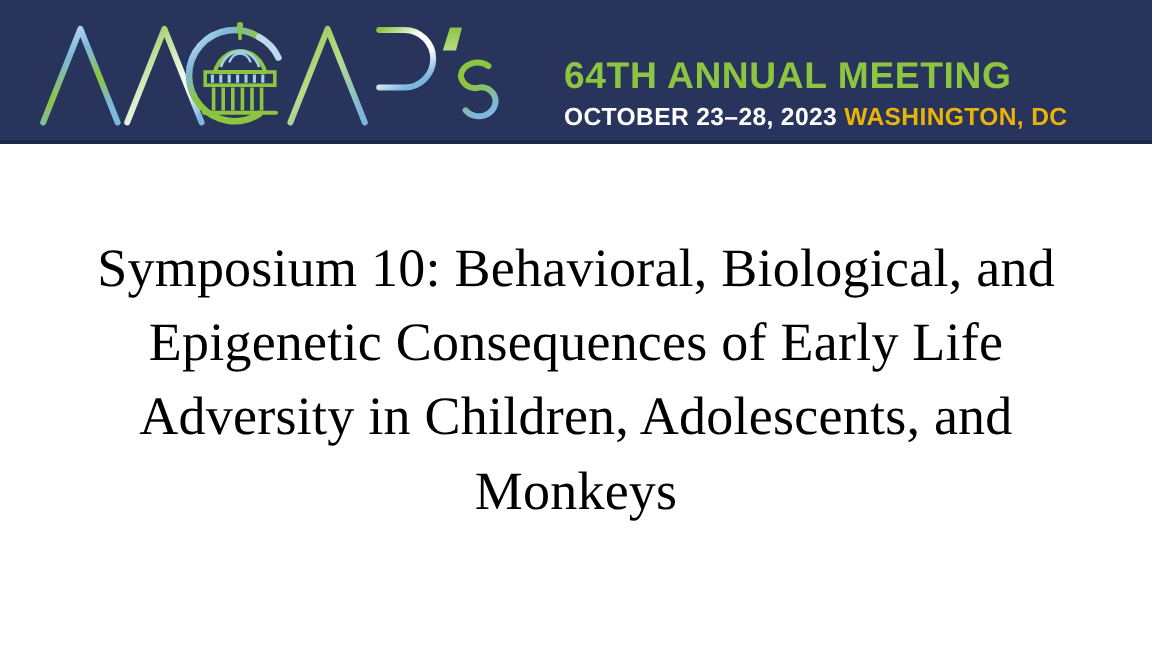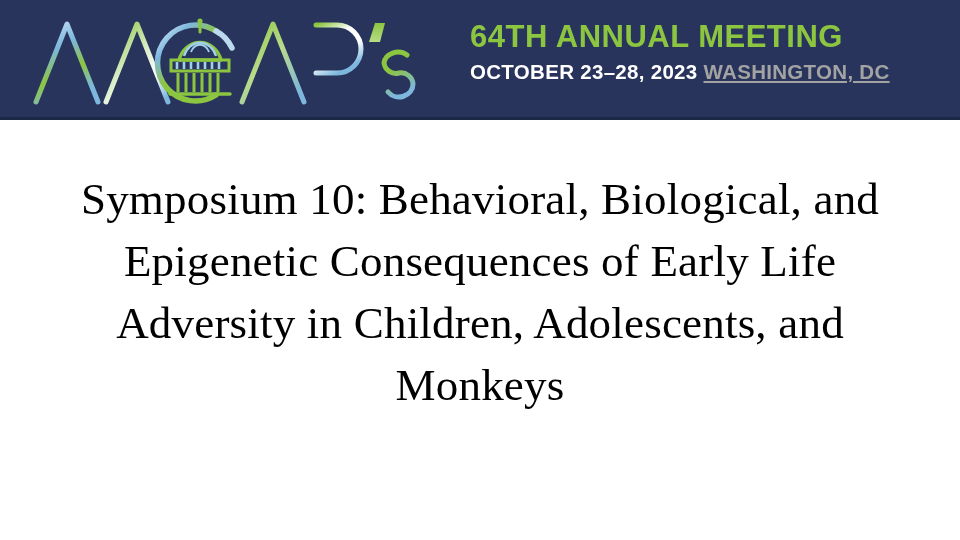--- a/index.html
+++ b/index.html
@@ -60,49 +60,49 @@
     width: 470px;
     font-family: "Liberation Sans", sans-serif;
   }
   .meeting-title {
     font-size: 31px;
     font-weight: bold;
     letter-spacing: 0.5px;
     color: #8cc540;
     line-height: 1.12;
     white-space: nowrap;
+    margin-top: 26px;
   }
   .meeting-sub {
     margin-top: 5px;
     font-size: 20.5px;
     font-weight: bold;
     letter-spacing: 0.3px;
     white-space: nowrap;
   }
   .sub-date {
     color: #ffffff;
   }
   .sub-city {
-    color: #a3a3a3;
-    text-decoration: underline;
+    color: #eab308;
   }
 
   
   .title-area {
     position: absolute;
     left: 0;
     top: 120px;
     width: 960px;
     height: 420px;
     display: flex;
     align-items: flex-start;
     justify-content: center;
   }
   .slide-title {
-    margin-top: 48px;
+    margin-top: 72px;
     width: 890px;
     text-align: center;
     font-family: "Liberation Serif", serif;
     font-size: 45px;
     line-height: 62px;
     color: #000000;
     letter-spacing: 0.2px;
   }
 </style>
 </head>

